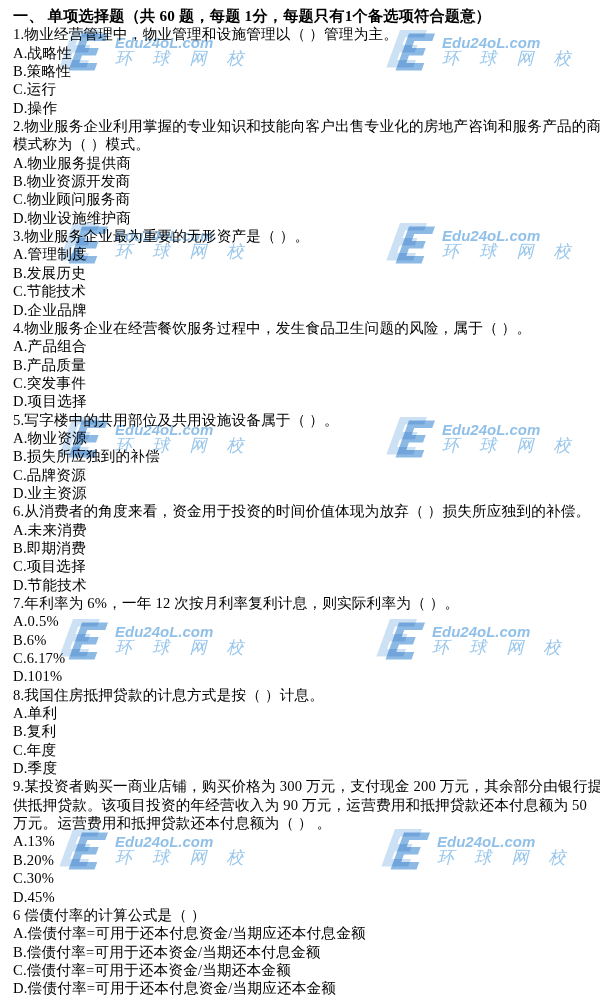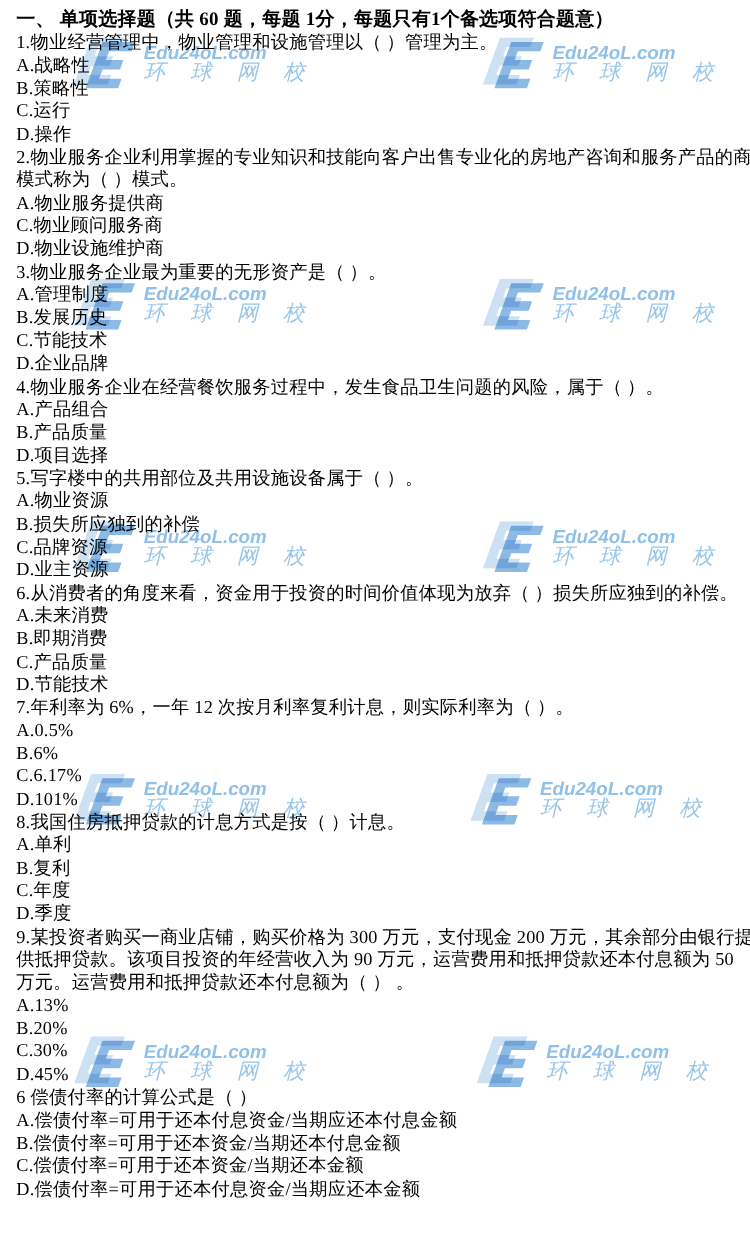--- a/index.html
+++ b/index.html
@@ -218,40 +218,42 @@
     <div class="line title">一、 单项选择题（共 60 题，每题 1分，每题只有1个备选项符合题意）</div>
     <div id="questions-root">
         <div class="line">1.物业经营管理中，物业管理和设施管理以（ ）管理为主。</div>
         <div class="line">A.战略性</div>
         <div class="line">B.策略性</div>
         <div class="line">C.运行</div>
         <div class="line">D.操作</div>
         <div class="line">2.物业服务企业利用掌握的专业知识和技能向客户出售专业化的房地产咨询和服务产品的商业</div>
         <div class="line">模式称为（ ）模式。</div>
         <div class="line">A.物业服务提供商</div>
+        <div class="line">B.物业资源开发商</div>
         <div class="line">C.物业顾问服务商</div>
         <div class="line">D.物业设施维护商</div>
         <div class="line">3.物业服务企业最为重要的无形资产是（ ）。</div>
         <div class="line">A.管理制度</div>
         <div class="line">B.发展历史</div>
         <div class="line">C.节能技术</div>
         <div class="line">D.企业品牌</div>
         <div class="line">4.物业服务企业在经营餐饮服务过程中，发生食品卫生问题的风险，属于（ ）。</div>
         <div class="line">A.产品组合</div>
         <div class="line">B.产品质量</div>
+        <div class="line">C.突发事件</div>
         <div class="line">D.项目选择</div>
         <div class="line">5.写字楼中的共用部位及共用设施设备属于（ ）。</div>
         <div class="line">A.物业资源</div>
         <div class="line">B.损失所应独到的补偿</div>
         <div class="line">C.品牌资源</div>
         <div class="line">D.业主资源</div>
         <div class="line">6.从消费者的角度来看，资金用于投资的时间价值体现为放弃（ ）损失所应独到的补偿。</div>
         <div class="line">A.未来消费</div>
         <div class="line">B.即期消费</div>
-        <div class="line">C.产品质量</div>
+        <div class="line">C.项目选择</div>
         <div class="line">D.节能技术</div>
         <div class="line">7.年利率为 6%，一年 12 次按月利率复利计息，则实际利率为（ ）。</div>
         <div class="line">A.0.5%</div>
         <div class="line">B.6%</div>
         <div class="line">C.6.17%</div>
         <div class="line">D.101%</div>
         <div class="line">8.我国住房抵押贷款的计息方式是按（ ）计息。</div>
         <div class="line">A.单利</div>
         <div class="line">B.复利</div>
         <div class="line">C.年度</div>

